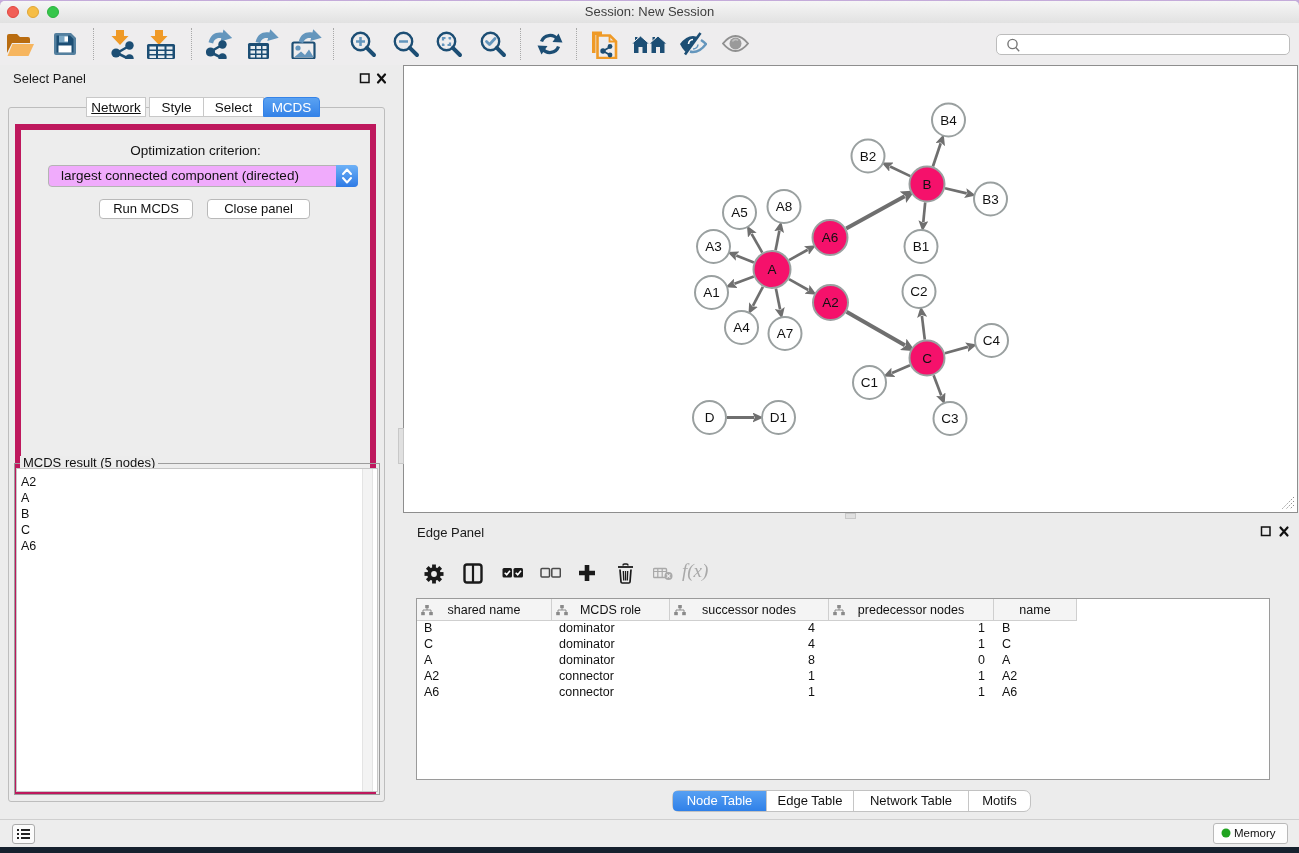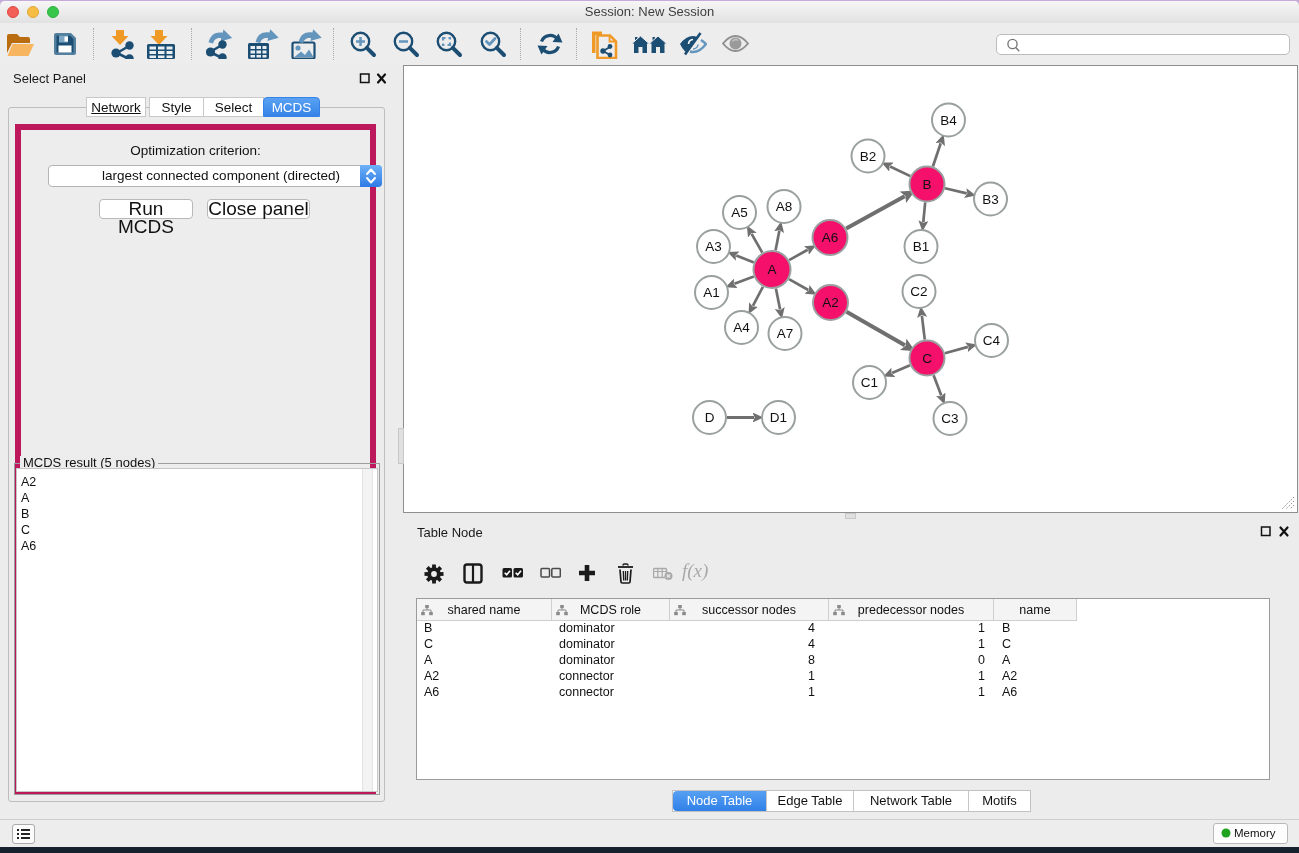--- a/index.html
+++ b/index.html
@@ -21,27 +21,27 @@
   
   #cp-title { position:absolute; left:13px; top:70px; font-size:13px; color:#1a1a1a; }
   .tab { position:absolute; top:96px; height:20px; font-size:13.5px; text-align:center;
     line-height:20px; background:#fff; border:1px solid #c8c8c8; color:#111; }
   .tabsel { background:linear-gradient(#5aa2f2,#3583e8); color:#fff; border:1px solid #3583e8; border-radius:4px 4px 0 0; }
   #cp-outer { position:absolute; left:8px; top:106px; width:377px; height:695px;
     border:1px solid #bdbdbd; border-radius:3px; background:#ececec; }
   #cp-inner { position:absolute; left:7px; top:17px; width:361px; height:670px;
     border:6px solid #be185d; background:#ededed; }
   #opt-label { position:absolute; left:0; top:13px; width:100%; text-align:center; font-size:13.5px; color:#111; }
-  #dropdown { position:absolute; left:27px; top:35px; width:334px; height:22px; background:#ffffff;
-    border:1px solid #b4b4b4; border-radius:4px; font-size:13.5px; line-height:20px; color:#111;text-align:center; }
+  #dropdown { position:absolute; left:27px; top:35px; width:310px; height:22px; background:#f0abfc;
+    border:1px solid #b4b4b4; border-radius:4px; font-size:13.5px; line-height:20px; color:#111; }
   #dropdown span { padding-left:12px; }
   #dd-btn { position:absolute; right:-1px; top:-1px; width:22px; height:22px; border-radius:0 4px 4px 0;
     background:linear-gradient(#6db1f7,#2e7ae5); }
   .btn { position:absolute; top:69px; height:20px; background:#fff; border:1px solid #b9b9b9;
-    border-radius:4px; font-size:19px; text-align:center; line-height:18px; color:#111; }
+    border-radius:4px; font-size:13px; text-align:center; line-height:18px; color:#111; }
   #fieldset { position:absolute; left:14px; top:456px; width:366px; height:340px; }
   #fs-border { position:absolute; left:0; top:7px; width:366px; height:332px; border:1px solid #9d9d9d; }
   #fs-label { position:absolute; left:6px; top:0; background:#ececec; padding:0 3px; font-size:13px; color:#111; line-height:14px; }
   #fs-list { position:absolute; left:2px; top:12px; width:362px; height:324px; background:#fff; border:1px solid #c6c6c6; padding-top:5px; }
   #fs-list .li { padding-left:4px; font-size:12.5px; height:16px; line-height:16px; color:#111; }
   #fs-scroll { position:absolute; right:4px; top:0; width:11px; height:322px; background:#f3f3f3; border:1px solid #e4e4e4; border-top:0; border-bottom:0; }
   
   #net { position:absolute; left:403px; top:65px; width:895px; height:448px;
     background:#fff; border:1px solid #8e8e8e; }
   #net-titlebar { position:absolute; left:0; top:0; width:100%; height:22px;
@@ -49,21 +49,21 @@
     text-align:center; font-size:13px; color:#333; line-height:22px; }
   
   #tp-title { position:absolute; left:417px; top:525px; font-size:13px; color:#1a1a1a; }
   #tp-toolbar { position:absolute; left:416px; top:552px; }
   #table { position:absolute; left:416px; top:598px; width:854px; height:182px; background:#fff; border:1px solid #9a9a9a; }
   .th { position:absolute; top:0; height:22px; background:#f4f4f4; border-right:1px solid #cfcfcf;
     font-size:12.5px; color:#111; text-align:center; line-height:22px; }
   .td { position:absolute; font-size:12.5px; color:#111; height:16px; line-height:16px; }
   
   #btabs { position:absolute; left:672px; top:790px; height:22px; background:#fff;
-    border:1px solid #c2c2c2; border-radius:0; display:flex; }
+    border:1px solid #c2c2c2; border-radius:7px; display:flex; }
   .btab { height:20px; line-height:20px; font-size:13px; color:#111; text-align:center; }
   .btabsel { background:linear-gradient(#57a0f2,#2f80e8); color:#fff; border-radius:4px 0 0 4px; }
   .btabsep { width:1px; background:#c6c6c6; }
   
   #statusbar { position:absolute; left:0; top:819px; width:1299px; height:28px;
     background:#ededed; border-top:1px solid #cfcfcf; }
   #sb-btn { position:absolute; left:12px; top:4px; width:23px; height:20px; background:#fbfbfb;
     border:1px solid #ababab; border-radius:3px; }
   #mem-btn { position:absolute; right:11px; top:3px; width:75px; height:21px; background:#fdfdfd;
     border:1px solid #b9b9b9; border-radius:3px; font-size:11.5px; color:#111; line-height:19px; white-space:nowrap; overflow:hidden; }
@@ -344,21 +344,21 @@
         <line x1="12" y1="0" x2="0" y2="12"></line>
         <line x1="12" y1="4" x2="4" y2="12"></line>
         <line x1="12" y1="8" x2="8" y2="12"></line>
       </g>
     </svg>
   </div>
 
   <div class="abs" style="left:398px; top:428px; width:6px; height:36px; background:#e0e0e0; border:1px solid #c8c8c8;"></div>
   <div class="abs" style="left:845px; top:513px; width:11px; height:6px; background:#e0e0e0; border:1px solid #c8c8c8;"></div>
 
-  <div id="tp-title">Table Node</div>
+  <div id="tp-title">Edge Panel</div>
   <svg class="abs" style="left:1255px; top:524px;" width="36" height="14" viewBox="0 0 36 14">
     <rect x="6.5" y="3" width="8.5" height="8.5" fill="none" stroke="#111" stroke-width="1.5"></rect>
     <path d="M25.5 3.5 L32.5 11.5 M32.5 3.5 L25.5 11.5" stroke="#111" stroke-width="2.2" stroke-linecap="round"></path>
   </svg>
   <div id="tp-toolbar">
     <svg class="abs" style="left:8px;top:12px;" width="20" height="20" viewBox="0 0 20 20">
       <g transform="translate(10,10)" fill="#1a1a1a">
         <rect x="-1.9" y="-9.5" width="3.8" height="5" transform="rotate(0 0 0)"></rect>
         <rect x="-1.9" y="-9.5" width="3.8" height="5" transform="rotate(45 0 0)"></rect>
         <rect x="-1.9" y="-9.5" width="3.8" height="5" transform="rotate(90 0 0)"></rect>

